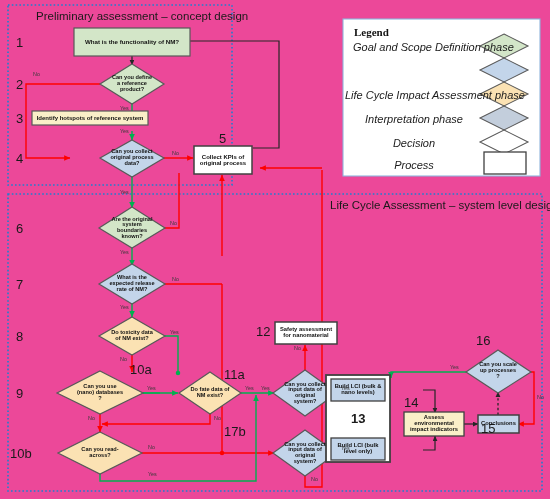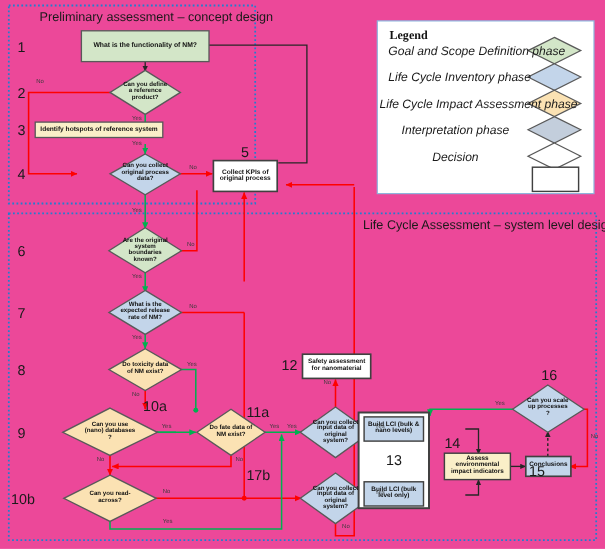--- a/index.html
+++ b/index.html
@@ -205,43 +205,43 @@
       <polygon points="504,130 528,142 504,154 480,142" fill="#FFFFFF"></polygon>
       <rect x="484" y="152" width="42" height="22" fill="#FFFFFF" stroke="#404040" stroke-width="1.3"></rect>
     </g>
   </svg>
 
   <div class="zone-title" style="left:36px;top:10px;">Preliminary assessment – concept design</div>
   <div class="zone-title" style="left:330px;top:199px;">Life Cycle Assessment – system level design</div>
 
   <div class="legend-title" style="left:354px;top:26px;font-family:Liberation Serif, serif;">Legend</div>
   <div class="legend-lbl" style="left:353px;top:41px;width:122px;">Goal and Scope Definition phase</div>
-  <div class="legend-lbl" style="left:353px;top:65px;width:122px;">Life Cycle Inventory phase</div>
   <div class="legend-lbl" style="left:345px;top:89px;width:118px;">Life Cycle Impact Assessment phase</div>
   <div class="legend-lbl" style="left:353px;top:113px;width:122px;">Interpretation phase</div>
   <div class="legend-lbl" style="left:353px;top:137px;width:122px;">Decision</div>
+  <div class="legend-lbl" style="left:353px;top:159px;width:122px;">Process</div>
 
   <div class="num" style="left:16px;top:36px;">1</div>
   <div class="num" style="left:16px;top:78px;">2</div>
   <div class="num" style="left:16px;top:112px;">3</div>
   <div class="num" style="left:16px;top:152px;">4</div>
   <div class="num" style="left:219px;top:132px;">5</div>
   <div class="num" style="left:16px;top:222px;">6</div>
   <div class="num" style="left:16px;top:278px;">7</div>
   <div class="num" style="left:16px;top:330px;">8</div>
   <div class="num" style="left:16px;top:387px;">9</div>
   <div class="num" style="left:130px;top:363px;text-align:center;">10a</div>
   <div class="num" style="left:10px;top:447px;">10b</div>
   <div class="num" style="left:224px;top:368px;">11a</div>
   <div class="num" style="left:224px;top:425px;">17b</div>
   <div class="num" style="left:256px;top:325px;">12</div>
-  <div class="num" style="left:351px;top:412px;">13</div>
+  <div class="num" style="left:351px;top:412px;font-weight:bold;">13</div>
   <div class="num" style="left:404px;top:396px;">14</div>
   <div class="num" style="left:481px;top:422px;">15</div>
-  <div class="num" style="left:492px;top:334px;text-align:right;">16</div>
+  <div class="num" style="left:476px;top:334px;text-align:right;">16</div>
 
   <div class="node-label" style="left:78px;top:30px;width:108px;height:24px;font-size:6.2px;">What is the functionality of NM?</div>
   <div class="node-label" style="left:110px;top:70px;width:44px;height:28px;font-size:5.6px;">Can you define a reference product?</div>
   <div class="node-label" style="left:34px;top:112px;width:112px;height:12px;font-size:6px;">Identify hotspots of reference system</div>
   <div class="node-label" style="left:110px;top:142px;width:44px;height:32px;font-size:5.6px;">Can you collect original process data?</div>
   <div class="node-label" style="left:197px;top:150px;width:52px;height:20px;font-size:6px;">Collect KPIs of original process</div>
   <div class="node-label" style="left:109px;top:210px;width:46px;height:36px;font-size:5.6px;">Are the original system boundaries known?</div>
   <div class="node-label" style="left:108px;top:268px;width:48px;height:32px;font-size:5.6px;">What is the expected release rate of NM?</div>
   <div class="node-label" style="left:108px;top:321px;width:48px;height:30px;font-size:5.6px;">Do toxicity data of NM exist?</div>
   <div class="node-label" style="left:75px;top:375px;width:50px;height:36px;font-size:5.6px;">Can you use (nano) databases ?</div>

